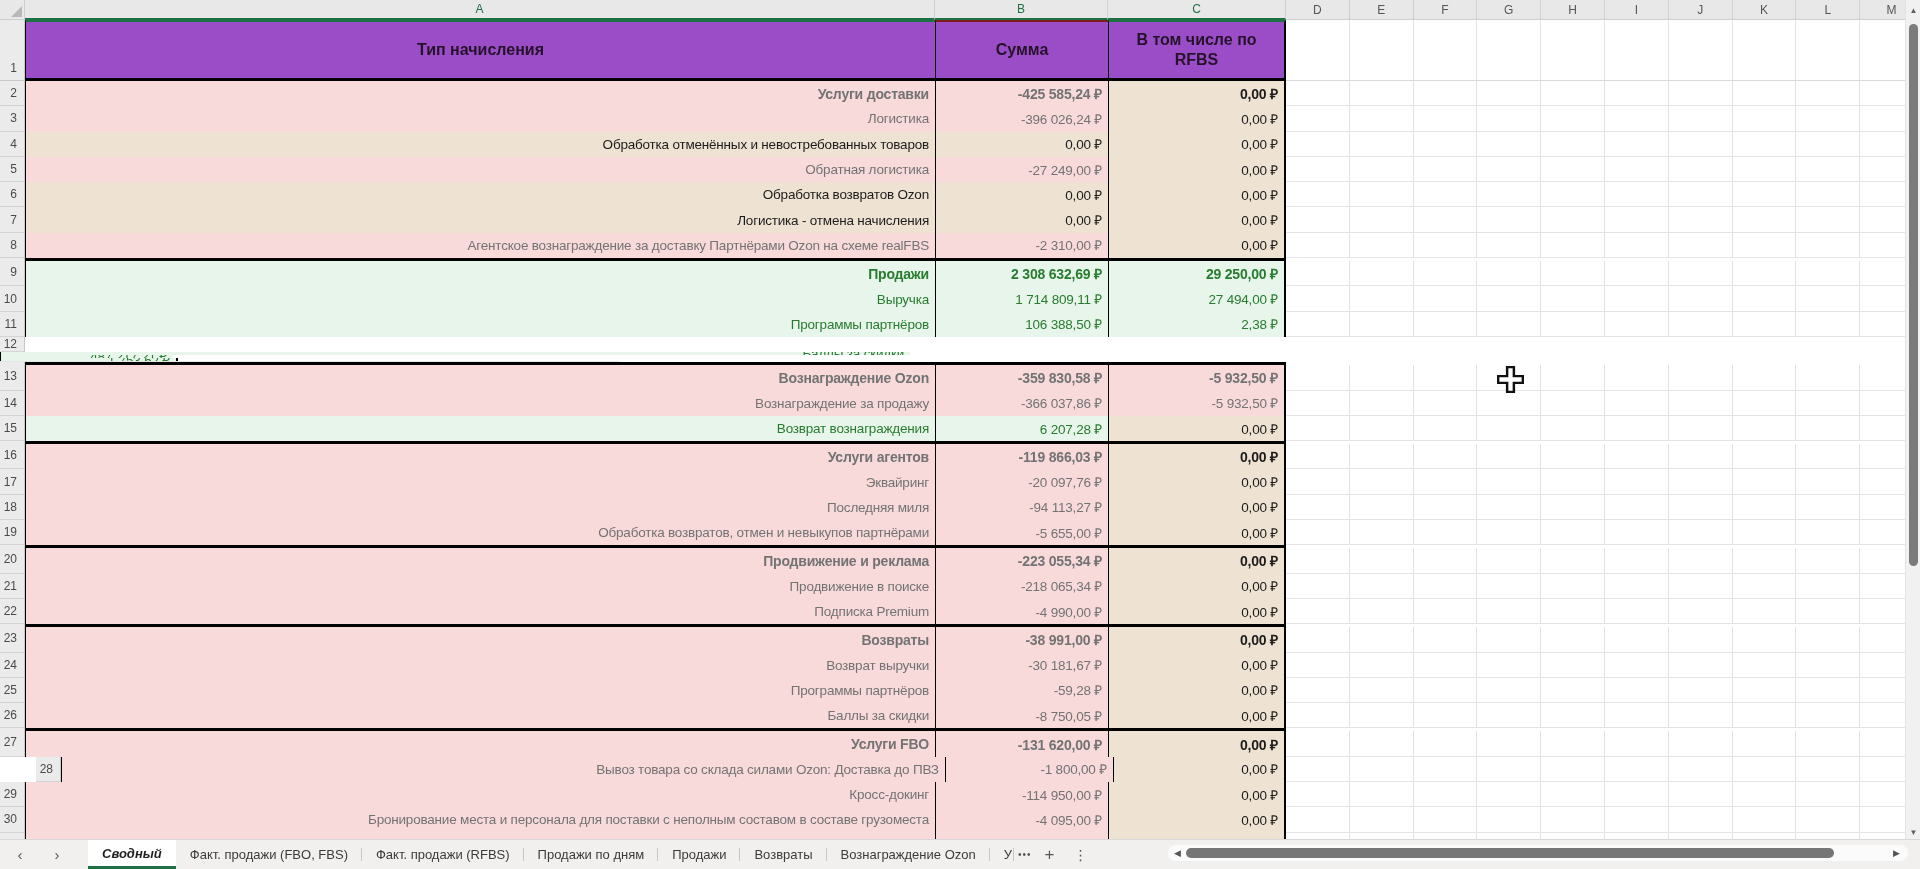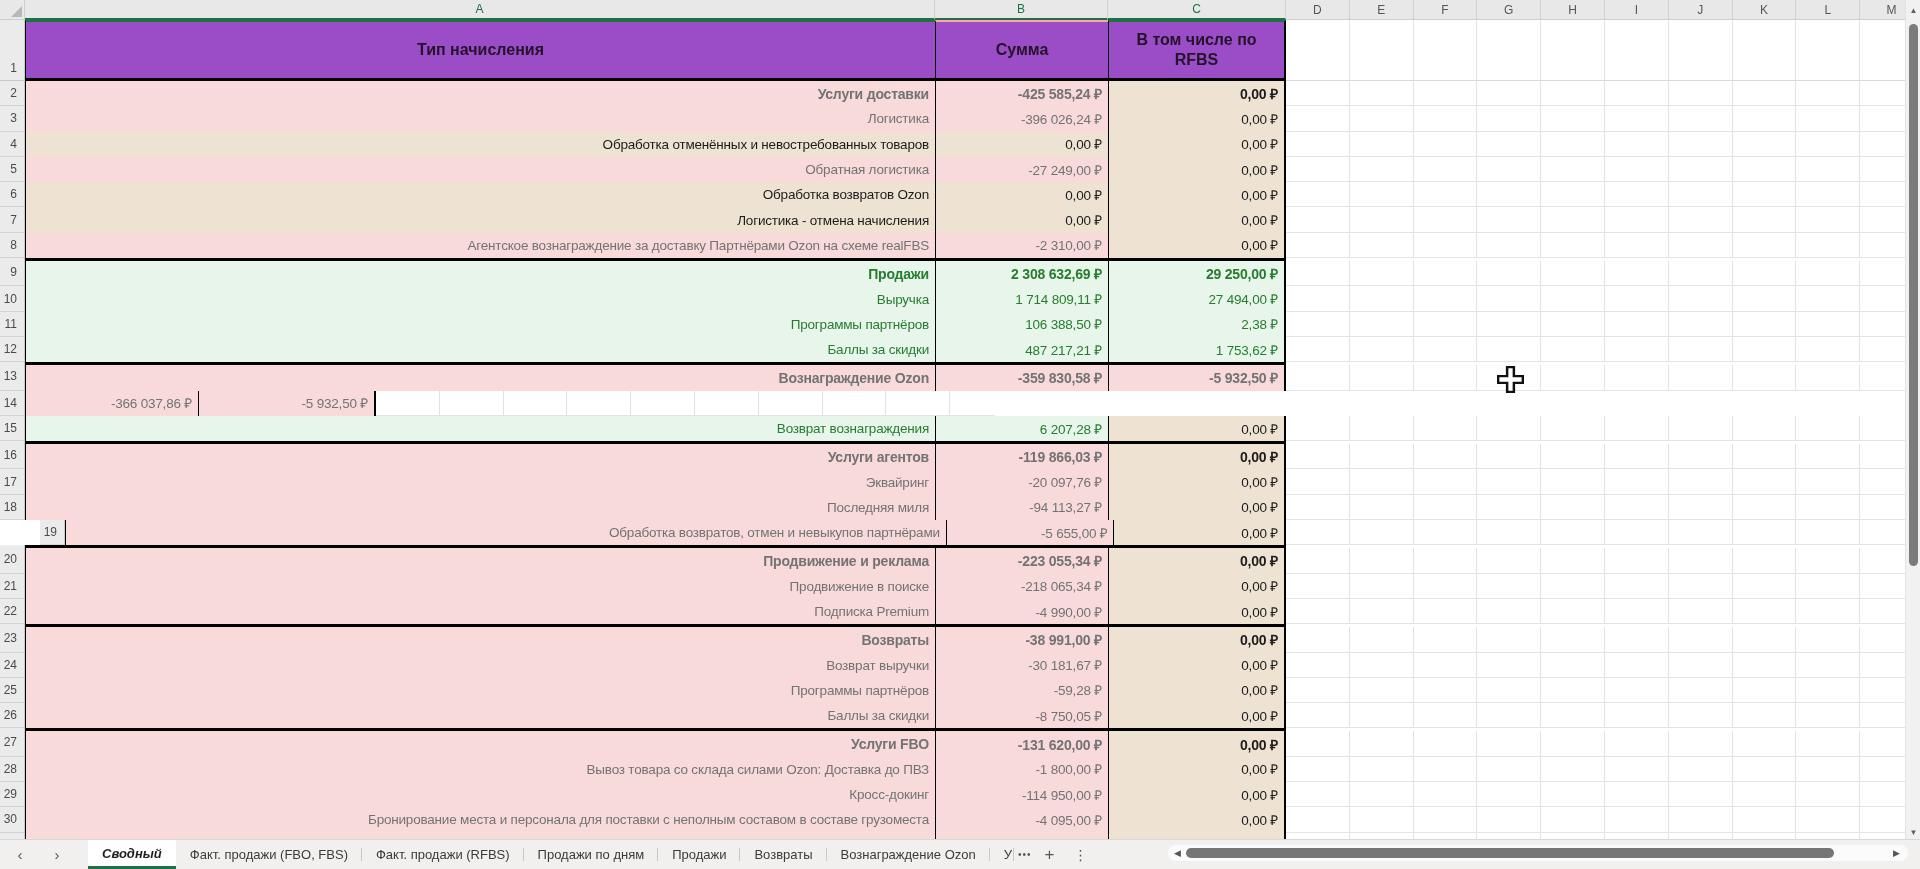--- a/index.html
+++ b/index.html
@@ -54,21 +54,21 @@
   }
   
   .hrow{height:61px;}
   .hrow .rn{align-items:flex-end;padding-bottom:5px;border-bottom:1px solid #c9c9c9;}
   .hc{
     box-sizing:border-box;display:flex;align-items:center;justify-content:center;
     background:#9b4dc8;color:#241229;font-weight:700;font-size:16px;
     border-bottom:3px solid #000;text-align:center;line-height:1.25;
   }
   .hc.a{width:910px;border-left:1px solid #000;border-top:2px solid #1e7145;}
-  .hc.b{width:173px;border-left:1px solid #000;border-top:2px solid #fca5a5;}
+  .hc.b{width:173px;border-left:1px solid #000;border-top:2px solid #7f1d1d;}
   .hc.c{width:178px;border-left:1px solid #000;border-right:2px solid #000;border-top:2px solid #1e7145;padding:0 10px;}
   .hrow .cempty{border-bottom:1px solid #d9d9d9;}
   
   .t-neg{background:#f9dadb;color:#737373;}
   .t-pos{background:#e8f5ea;color:#277c30;}
   .t-zero{background:#eee3d2;color:#1c1c1c;}
   .bold .ca,.bold .cb,.bold .cc{font-weight:700;font-size:14px;}
   .sec .ca,.sec .cb,.sec .cc{border-top:3px solid #000;}
   .sec .cempty{border-top:3px solid #ffffff;}
   
@@ -225,36 +225,37 @@
         <div class="cc t-pos">27 494,00 ₽</div>
         <div class="cempty"></div>
       </div>
       <div class="trow" style="height: 25.3px; text-align: right;">
         <div class="rn">11</div>
         <div class="ca t-pos">Программы партнёров</div>
         <div class="cb t-pos">106 388,50 ₽</div>
         <div class="cc t-pos">2,38 ₽</div>
         <div class="cempty"></div>
       </div>
-      <div class="trow" style="height: 25.3px;">
+      <div class="trow" style="height: 25.3px; flex-direction: column;">
         <div class="rn">12</div>
         <div class="ca t-pos">Баллы за скидки</div>
         <div class="cb t-pos">487 217,21 ₽</div>
         <div class="cc t-pos">1 753,62 ₽</div>
         <div class="cempty"></div>
       </div>
       <div class="trow bold sec" style="height: 28.3px;">
         <div class="rn">13</div>
         <div class="ca t-neg">Вознаграждение Ozon</div>
         <div class="cb t-neg">-359 830,58 ₽</div>
         <div class="cc t-neg">-5 932,50 ₽</div>
         <div class="cempty"></div>
       </div>
       <div class="trow" style="height: 25.3px; text-align: right;">
         <div class="rn">14</div>
+        <div class="ca t-neg">Вознаграждение за продажу</div>
         <div class="cb t-neg">-366 037,86 ₽</div>
         <div class="cc t-neg">-5 932,50 ₽</div>
         <div class="cempty"></div>
       </div>
       <div class="trow" style="height: 25.3px;">
         <div class="rn">15</div>
         <div class="ca t-pos">Возврат вознаграждения</div>
         <div class="cb t-pos">6 207,28 ₽</div>
         <div class="cc t-zero">0,00 ₽</div>
         <div class="cempty"></div>
@@ -273,21 +274,21 @@
         <div class="cc t-zero">0,00 ₽</div>
         <div class="cempty"></div>
       </div>
       <div class="trow" style="height: 25.3px;">
         <div class="rn">18</div>
         <div class="ca t-neg">Последняя миля</div>
         <div class="cb t-neg">-94 113,27 ₽</div>
         <div class="cc t-zero">0,00 ₽</div>
         <div class="cempty"></div>
       </div>
-      <div class="trow" style="height: 25.3px; padding-left: 40px;">
+      <div class="trow" style="height: 25.3px;">
         <div class="rn">19</div>
         <div class="ca t-neg">Обработка возвратов, отмен и невыкупов партнёрами</div>
         <div class="cb t-neg">-5 655,00 ₽</div>
         <div class="cc t-zero">0,00 ₽</div>
         <div class="cempty"></div>
       </div>
       <div class="trow bold sec" style="height: 28.3px;">
         <div class="rn">20</div>
         <div class="ca t-neg">Продвижение и реклама</div>
         <div class="cb t-neg">-223 055,34 ₽</div>
@@ -336,21 +337,21 @@
         <div class="cc t-zero">0,00 ₽</div>
         <div class="cempty"></div>
       </div>
       <div class="trow bold sec" style="height: 28.3px;">
         <div class="rn">27</div>
         <div class="ca t-neg">Услуги FBO</div>
         <div class="cb t-neg">-131 620,00 ₽</div>
         <div class="cc t-zero">0,00 ₽</div>
         <div class="cempty"></div>
       </div>
-      <div class="trow" style="height: 25.3px;">
+      <div class="trow" style="height: 25.3px; padding-left: 36px;">
         <div class="rn">28</div>
         <div class="ca t-neg">Вывоз товара со склада силами Ozon: Доставка до ПВЗ</div>
         <div class="cb t-neg">-1 800,00 ₽</div>
         <div class="cc t-zero">0,00 ₽</div>
         <div class="cempty"></div>
       </div>
       <div class="trow" style="height: 25.3px;">
         <div class="rn">29</div>
         <div class="ca t-neg">Кросс-докинг</div>
         <div class="cb t-neg">-114 950,00 ₽</div>

